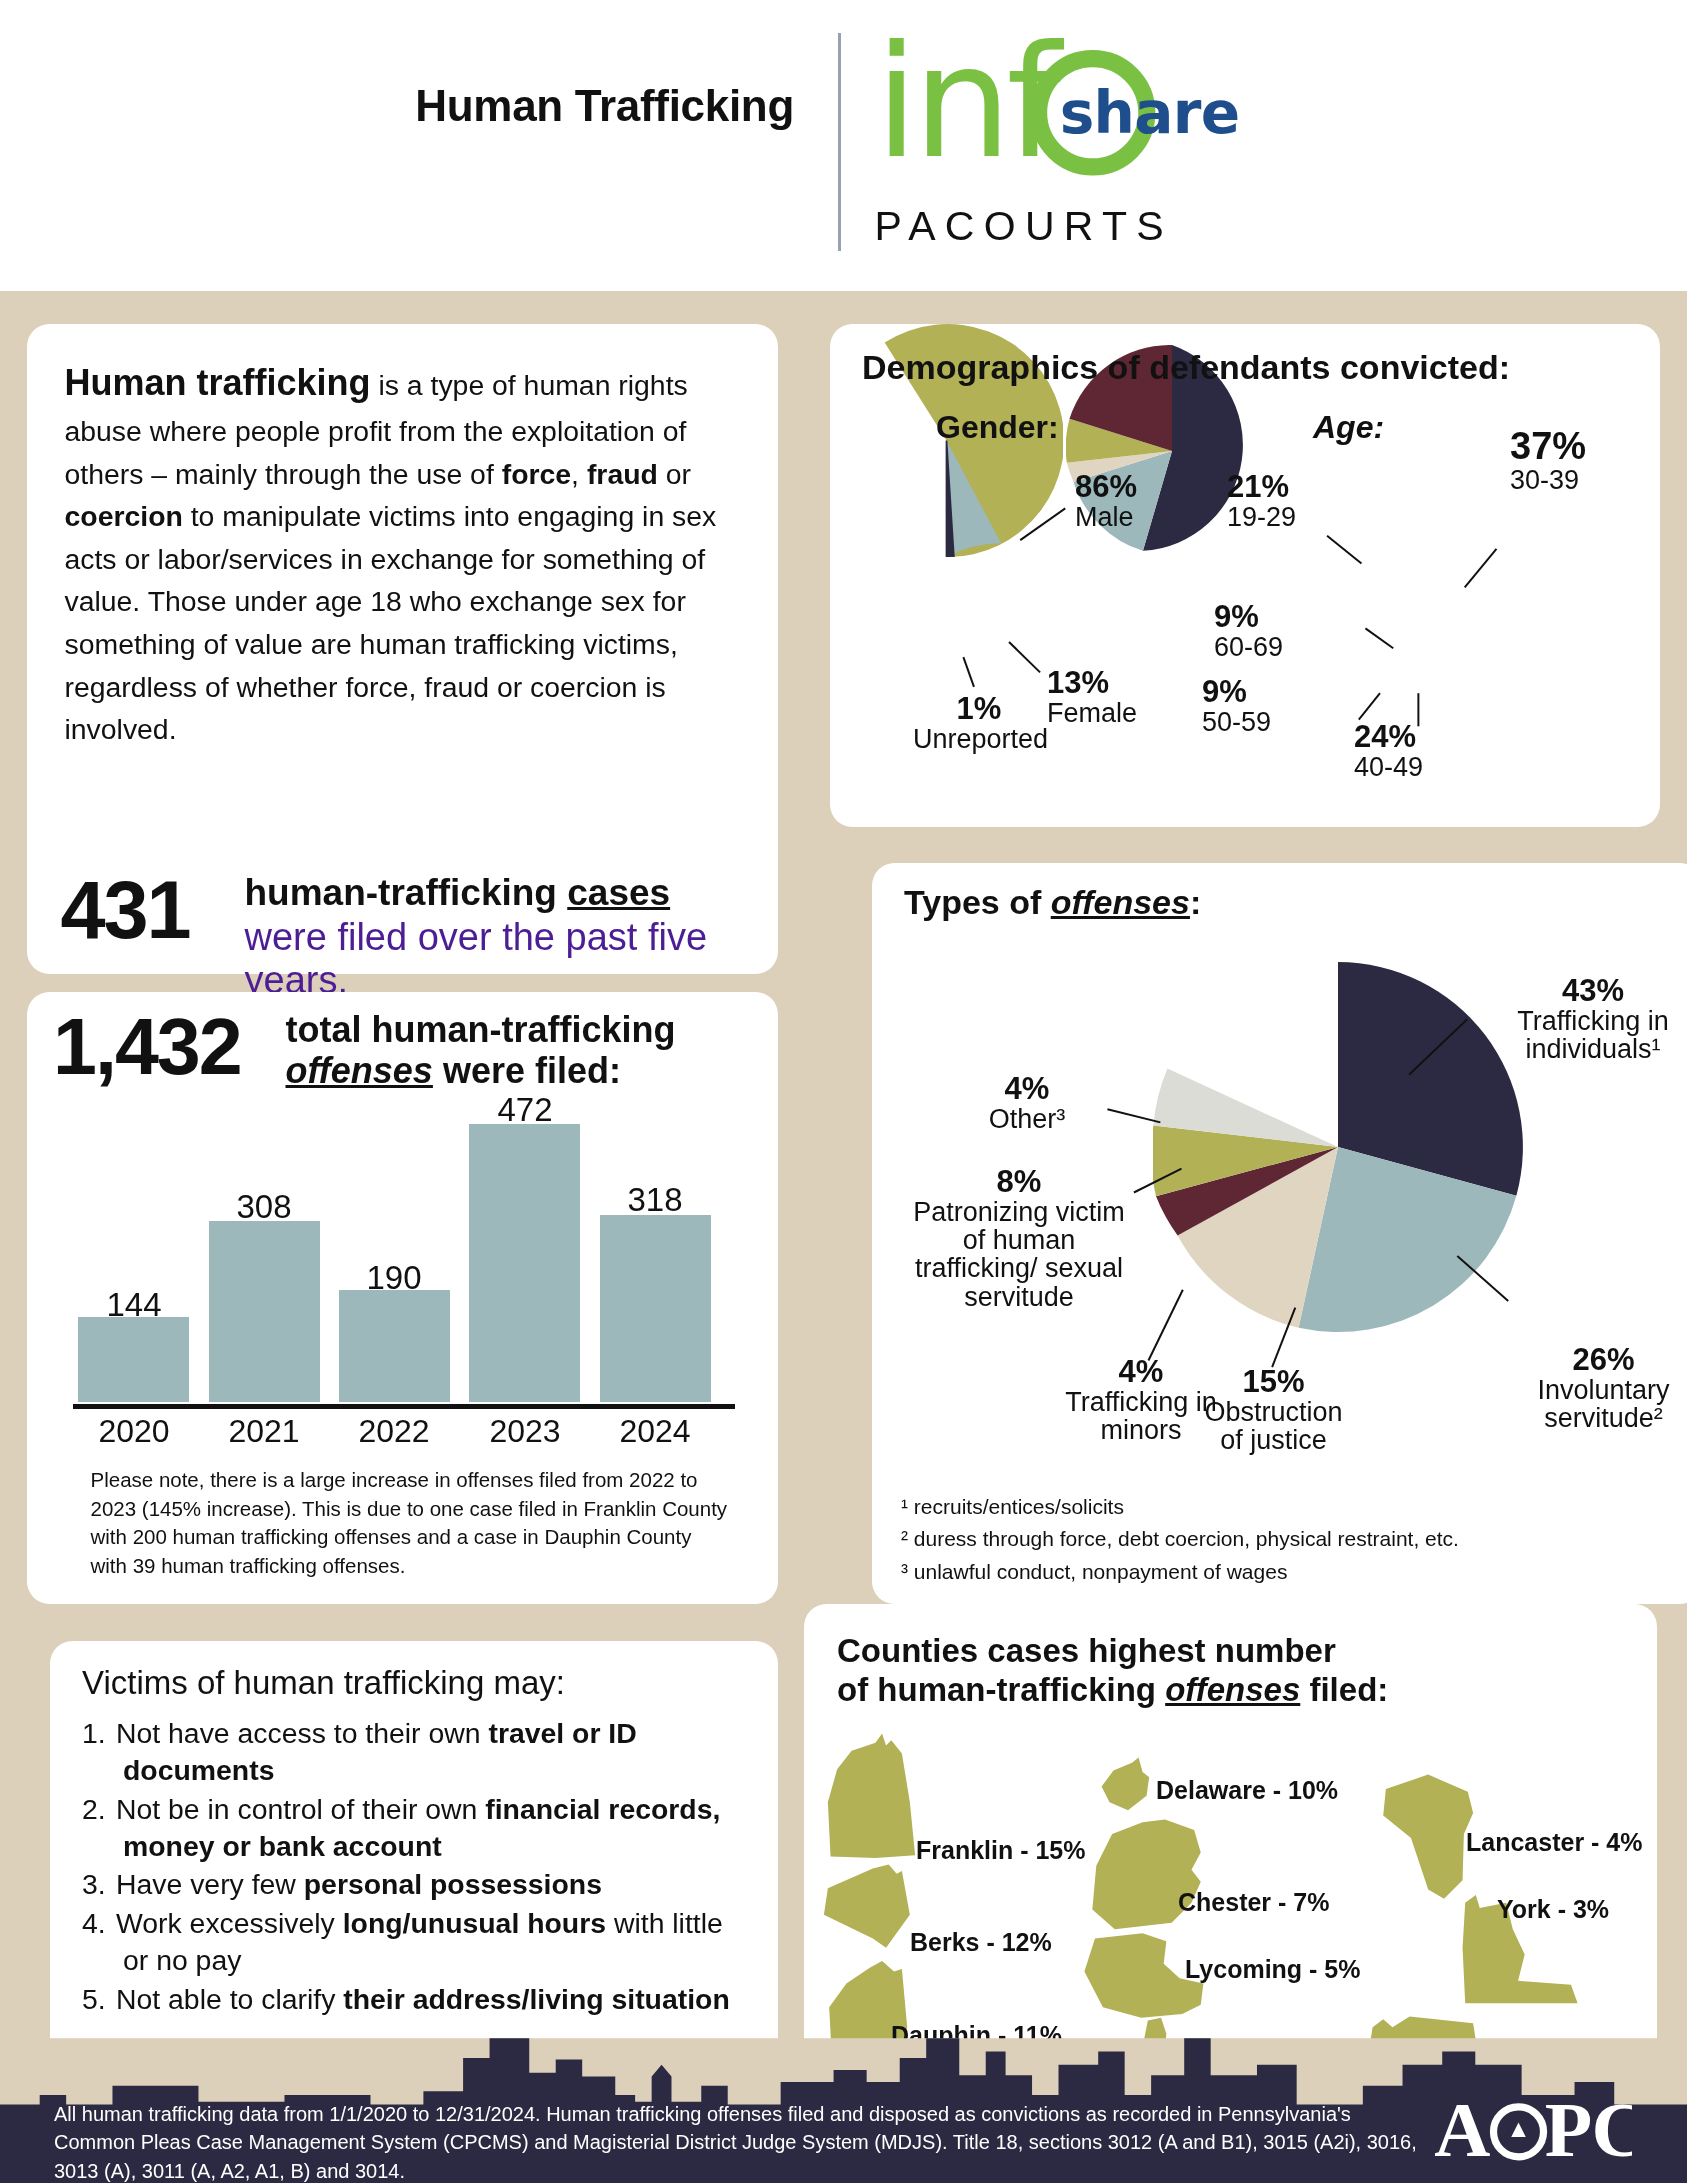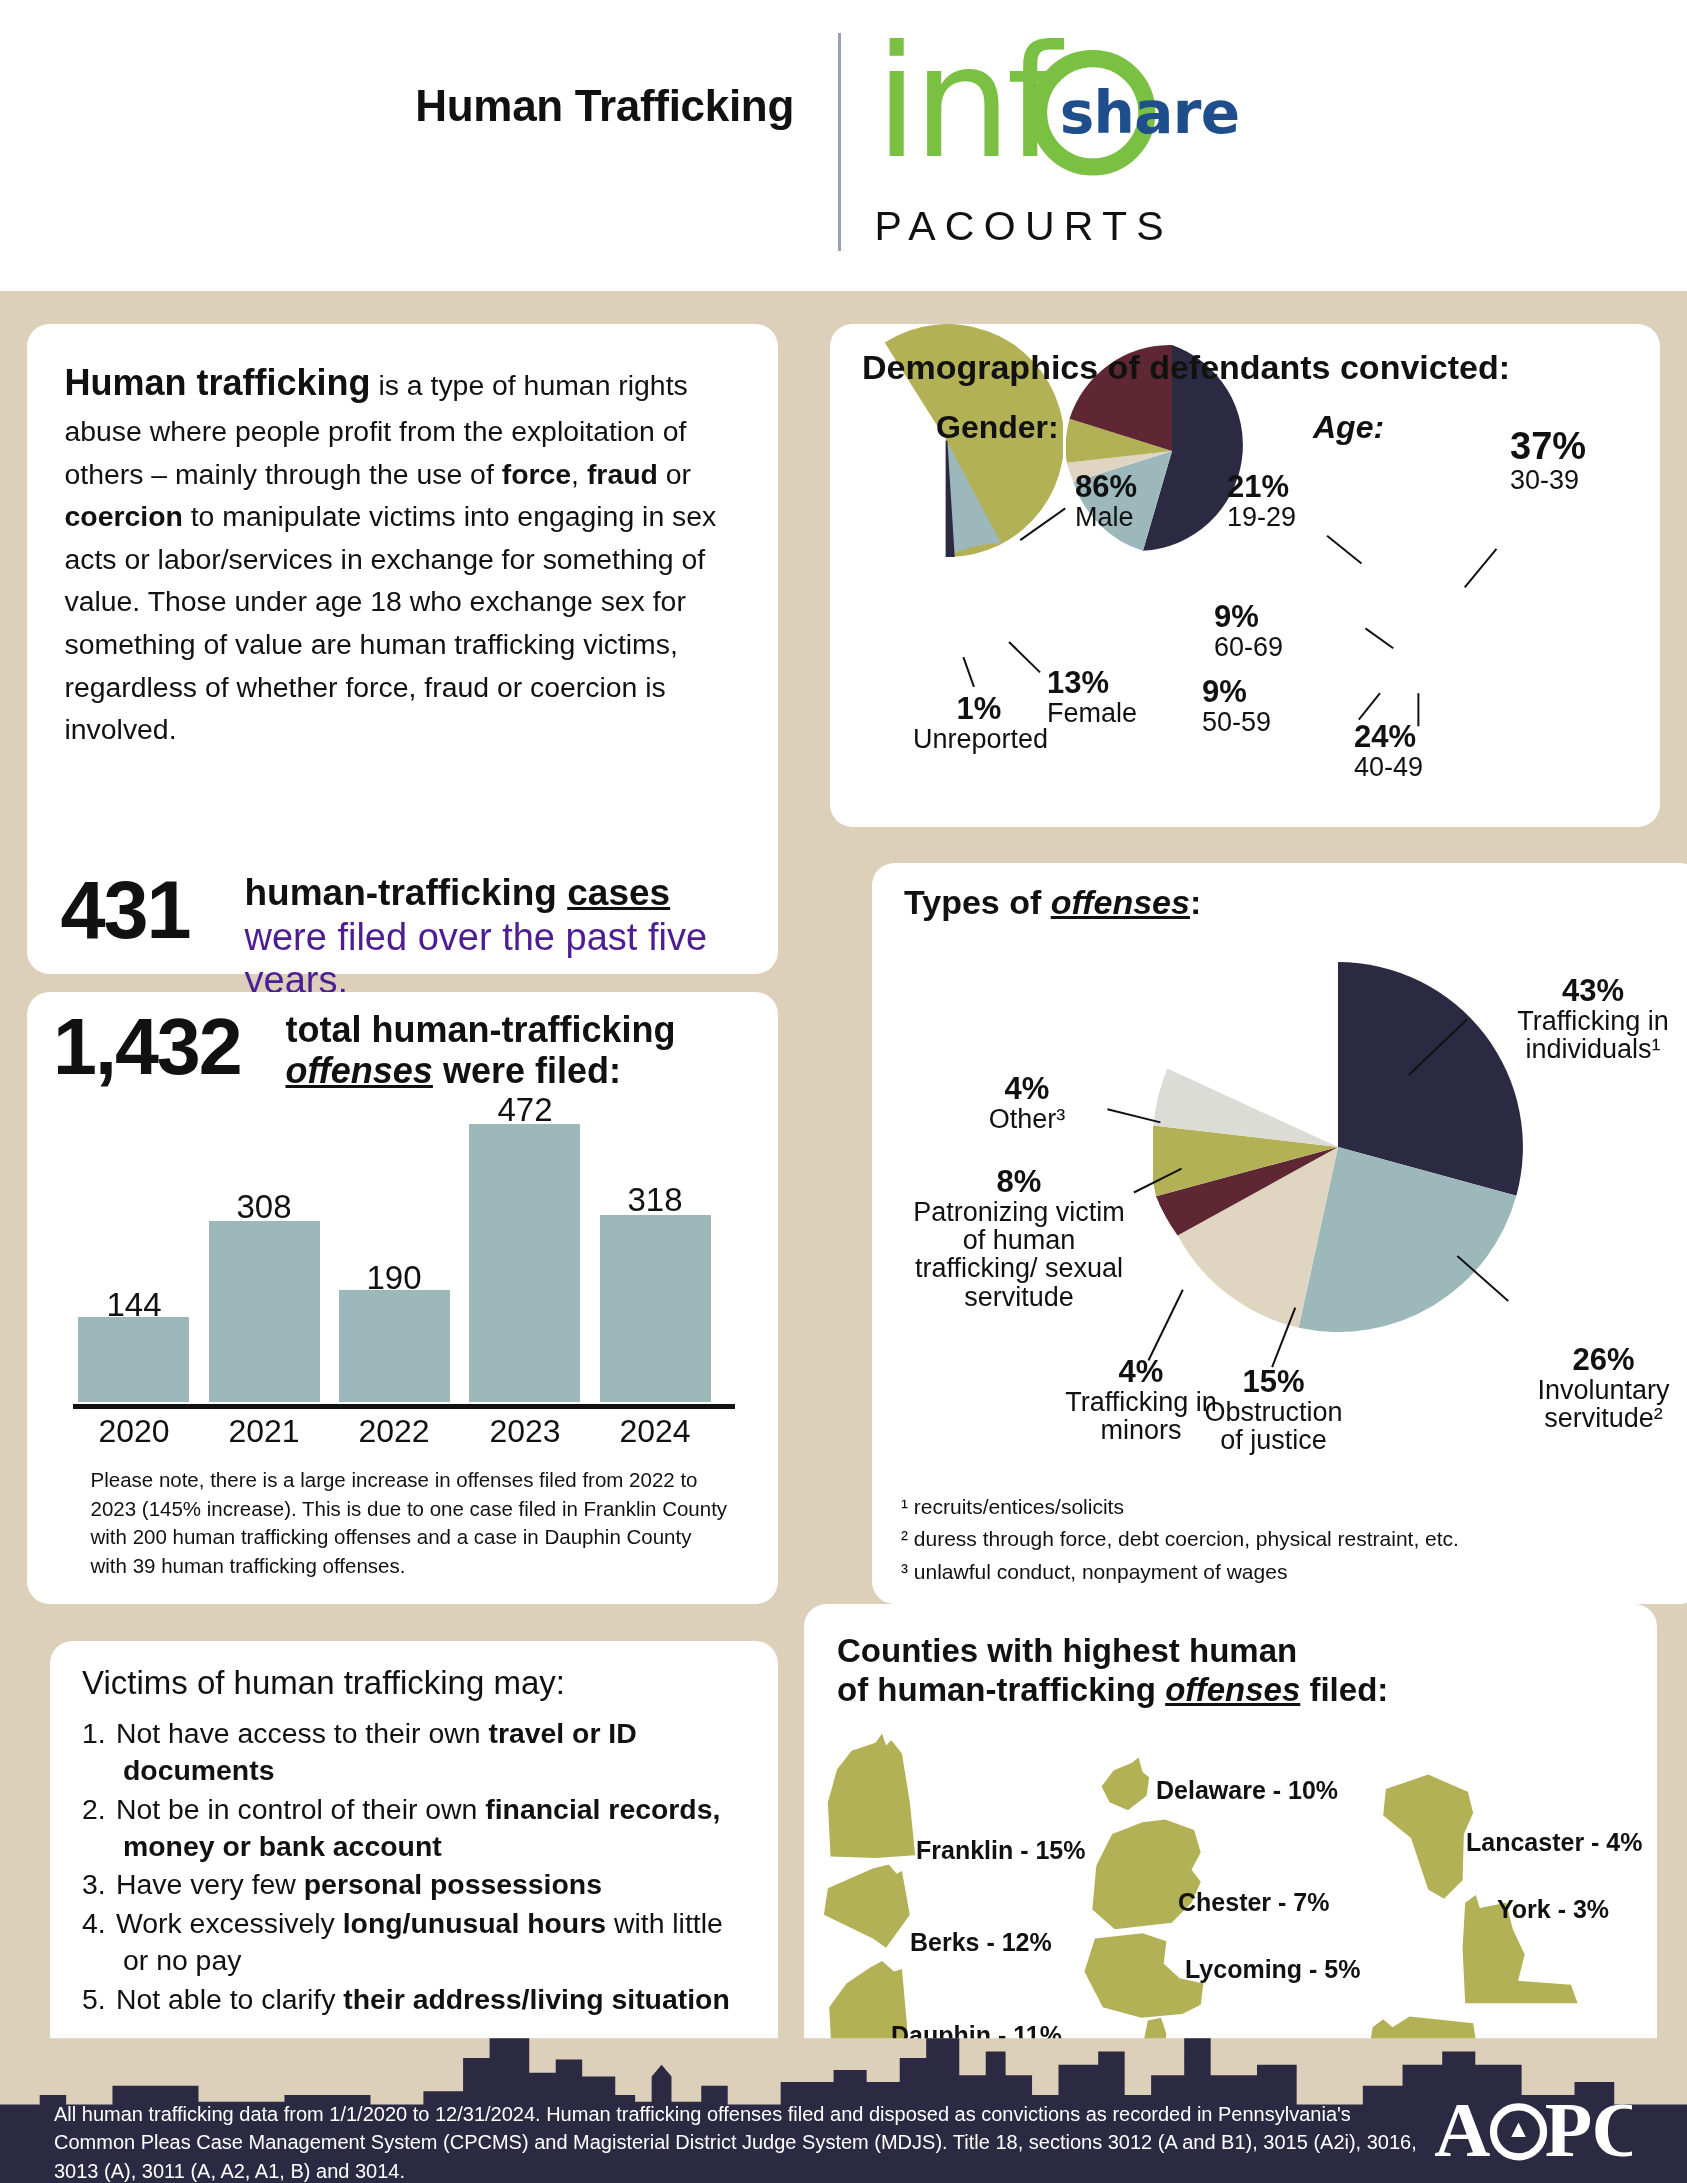--- a/index.html
+++ b/index.html
@@ -293,21 +293,21 @@
     <li><span class="num">1.</span><span>Not have access to their own </span><b>travel or ID documents</b><span></span></li>
     <li><span class="num">2.</span><span>Not be in control of their own </span><b>financial records, money or bank account</b><span></span></li>
     <li><span class="num">3.</span><span>Have very few </span><b>personal possessions</b><span></span></li>
     <li><span class="num">4.</span><span>Work excessively </span><b>long/unusual hours</b><span> with little or no pay</span></li>
     <li><span class="num">5.</span><span>Not able to clarify </span><b>their address/living situation</b><span></span></li>
   </ul>
 </div>
 
 <div class="card" id="p-cty">
   <div id="cty-title">
-    <div>Counties with highest human</div>
+    <div>Counties cases highest number</div>
     <div><span>of human-trafficking </span><u>offenses</u><span> filed:</span></div>
   </div>
 
   <svg id="cty-map" viewBox="0 0 1290 723">
 
     <polygon fill="#b2b156" points="108,210 118,196 124,214 132,206 148,226 160,300 168,380 108,384 40,382 36,300 50,250 72,222"></polygon>
 
     <polygon fill="#b2b156" points="104,400 128,394 140,408 148,404 160,470 124,520 104,506 30,470 36,430"></polygon>
 
     <polygon fill="#b2b156" points="100,550 118,540 136,556 148,552 156,640 146,722 76,720 42,686 38,610 64,574"></polygon>

